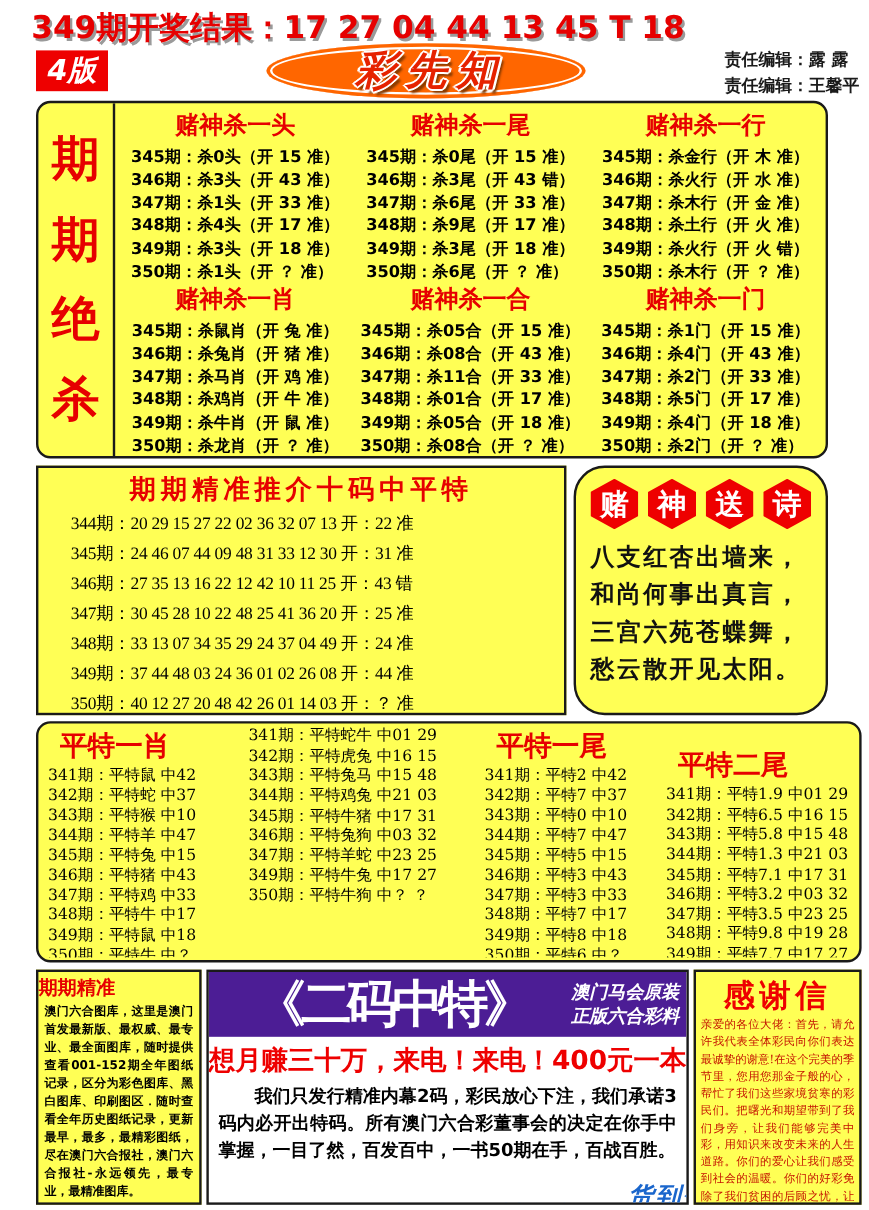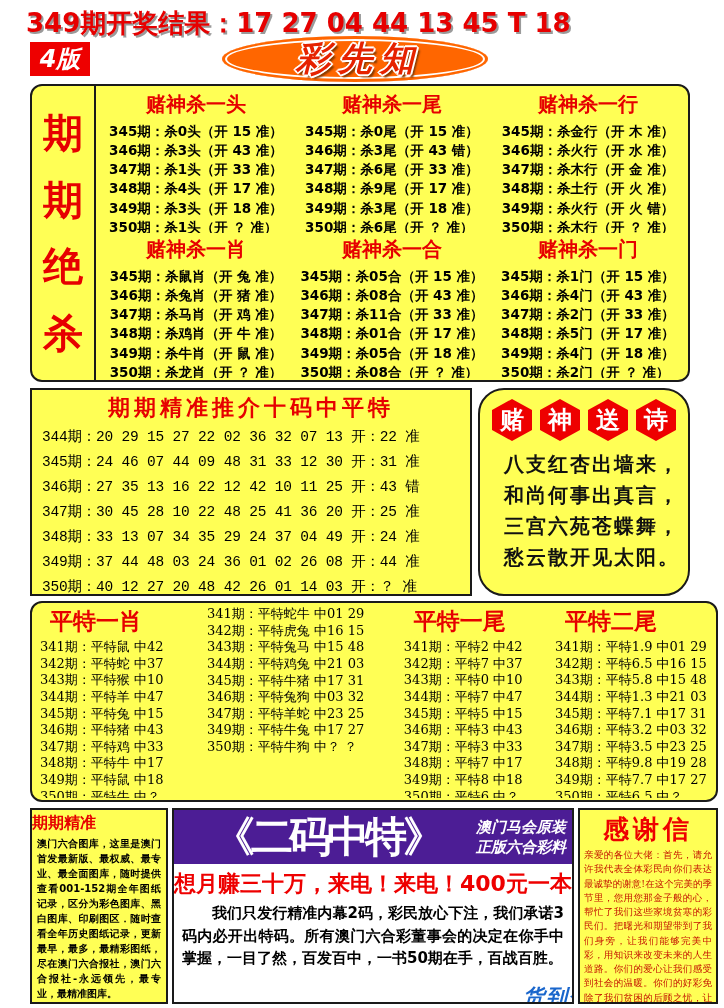--- a/index.html
+++ b/index.html
@@ -62,47 +62,47 @@
   
   .ten-box {
     position:absolute; left:30px; top:388px; width:442px; height:208px;
     background:#ffff55; border:2px solid #1a1a1a; padding:3px 0 0 0; overflow:hidden;
   }
   .ten-title {
     text-align:center; color:#e60000; font-weight:bold; font-size:22px;
     letter-spacing:4px; font-family:"DejaVu Serif", serif; margin-bottom:2px; white-space:nowrap;
   }
   .t-row {
-    font-family:Liberation Mono, monospace; font-size:14.5px; color:#000;
-    line-height:1.72; padding-left:10px; white-space:nowrap; letter-spacing:-0.2px;
+    font-family:Liberation Serif, serif; font-size:14.5px; color:#000;
+    line-height:1.72; padding-left:27px; white-space:nowrap; letter-spacing:-0.2px;
   }
   .poem-box {
     position:absolute; left:478px; top:388px; width:212px; height:208px;
     background:#ffff55; border:2px solid #1a1a1a; border-radius:26px; overflow:hidden;
   }
   .poem-badges { display:flex; justify-content:space-between; padding:9px 12px 0 12px; }
   .hex {
     width:40px; height:42px; background:#ee0000; color:#ffffff;
     clip-path:polygon(50% 0,100% 26%,100% 74%,50% 100%,0 74%,0 26%);
     display:flex; align-items:center; justify-content:center;
     font-size:24px; font-weight:bold; font-family:"DejaVu Serif", serif;
   }
-  .poem-lines { padding:8px 4px 0 24px; }
+  .poem-lines { padding:8px 4px 0 12px; }
   .poem-line {
     font-family:"DejaVu Serif", serif; font-weight:bold; font-size:20px;
     color:#111; line-height:1.55; letter-spacing:2px; white-space:nowrap;
   }
   
   .pingte-box {
     position:absolute; left:30px; top:601px; width:688px; height:201px;
     background:#ffff55; border:2px solid #1a1a1a; border-radius:12px;
     display:flex; padding:3px 2px 2px 8px; overflow:hidden;
   }
   .pt-col { overflow:hidden; }
-  .pt-col-1 { width:168px; } .pt-col-2 { width:198px; } .pt-col-3 { width:152px; } .pt-col-4 { width:160px; }
+  .pt-col-1 { width:168px; } .pt-col-2 { width:198px; } .pt-col-3 { width:152px; } .pt-col-4 { width:160px;margin-top:16px; }
   .pt-title { color:#e60000; font-weight:bold; font-size:23px; white-space:nowrap; margin:0 0 2px 10px; }
   .pt-row {
     font-family:"DejaVu Serif", serif; font-size:13px; color:#000;
     line-height:1.28; white-space:nowrap;
   }
   
   .promo-left {
     position:absolute; left:30px; top:808px; width:138px; height:196px;
     background:#ffff55; border:2px solid #1a1a1a; overflow:hidden;
   }
@@ -136,20 +136,25 @@
 </head>
 <body>
 
 <div class="page">
 
   <div class="result-banner">349期开奖结果：17 27 04 44 13 45 T 18</div>
   <div class="page-badge">4版</div>
   <div class="masthead">
     <span class="masthead-text">彩先知</span>
   </div>
+  <div class="editors">
+
+  <div class="editor-line">责任编辑：露  露</div>
+      <div class="editor-line">责任编辑：王馨平</div>
+    </div>
 
   <div class="kill-box">
     <div class="side-strip">
 
     <span class="side-char">期</span>
         <span class="side-char">期</span>
         <span class="side-char">绝</span>
         <span class="side-char">杀</span>
       </div>
     <div class="panels">

